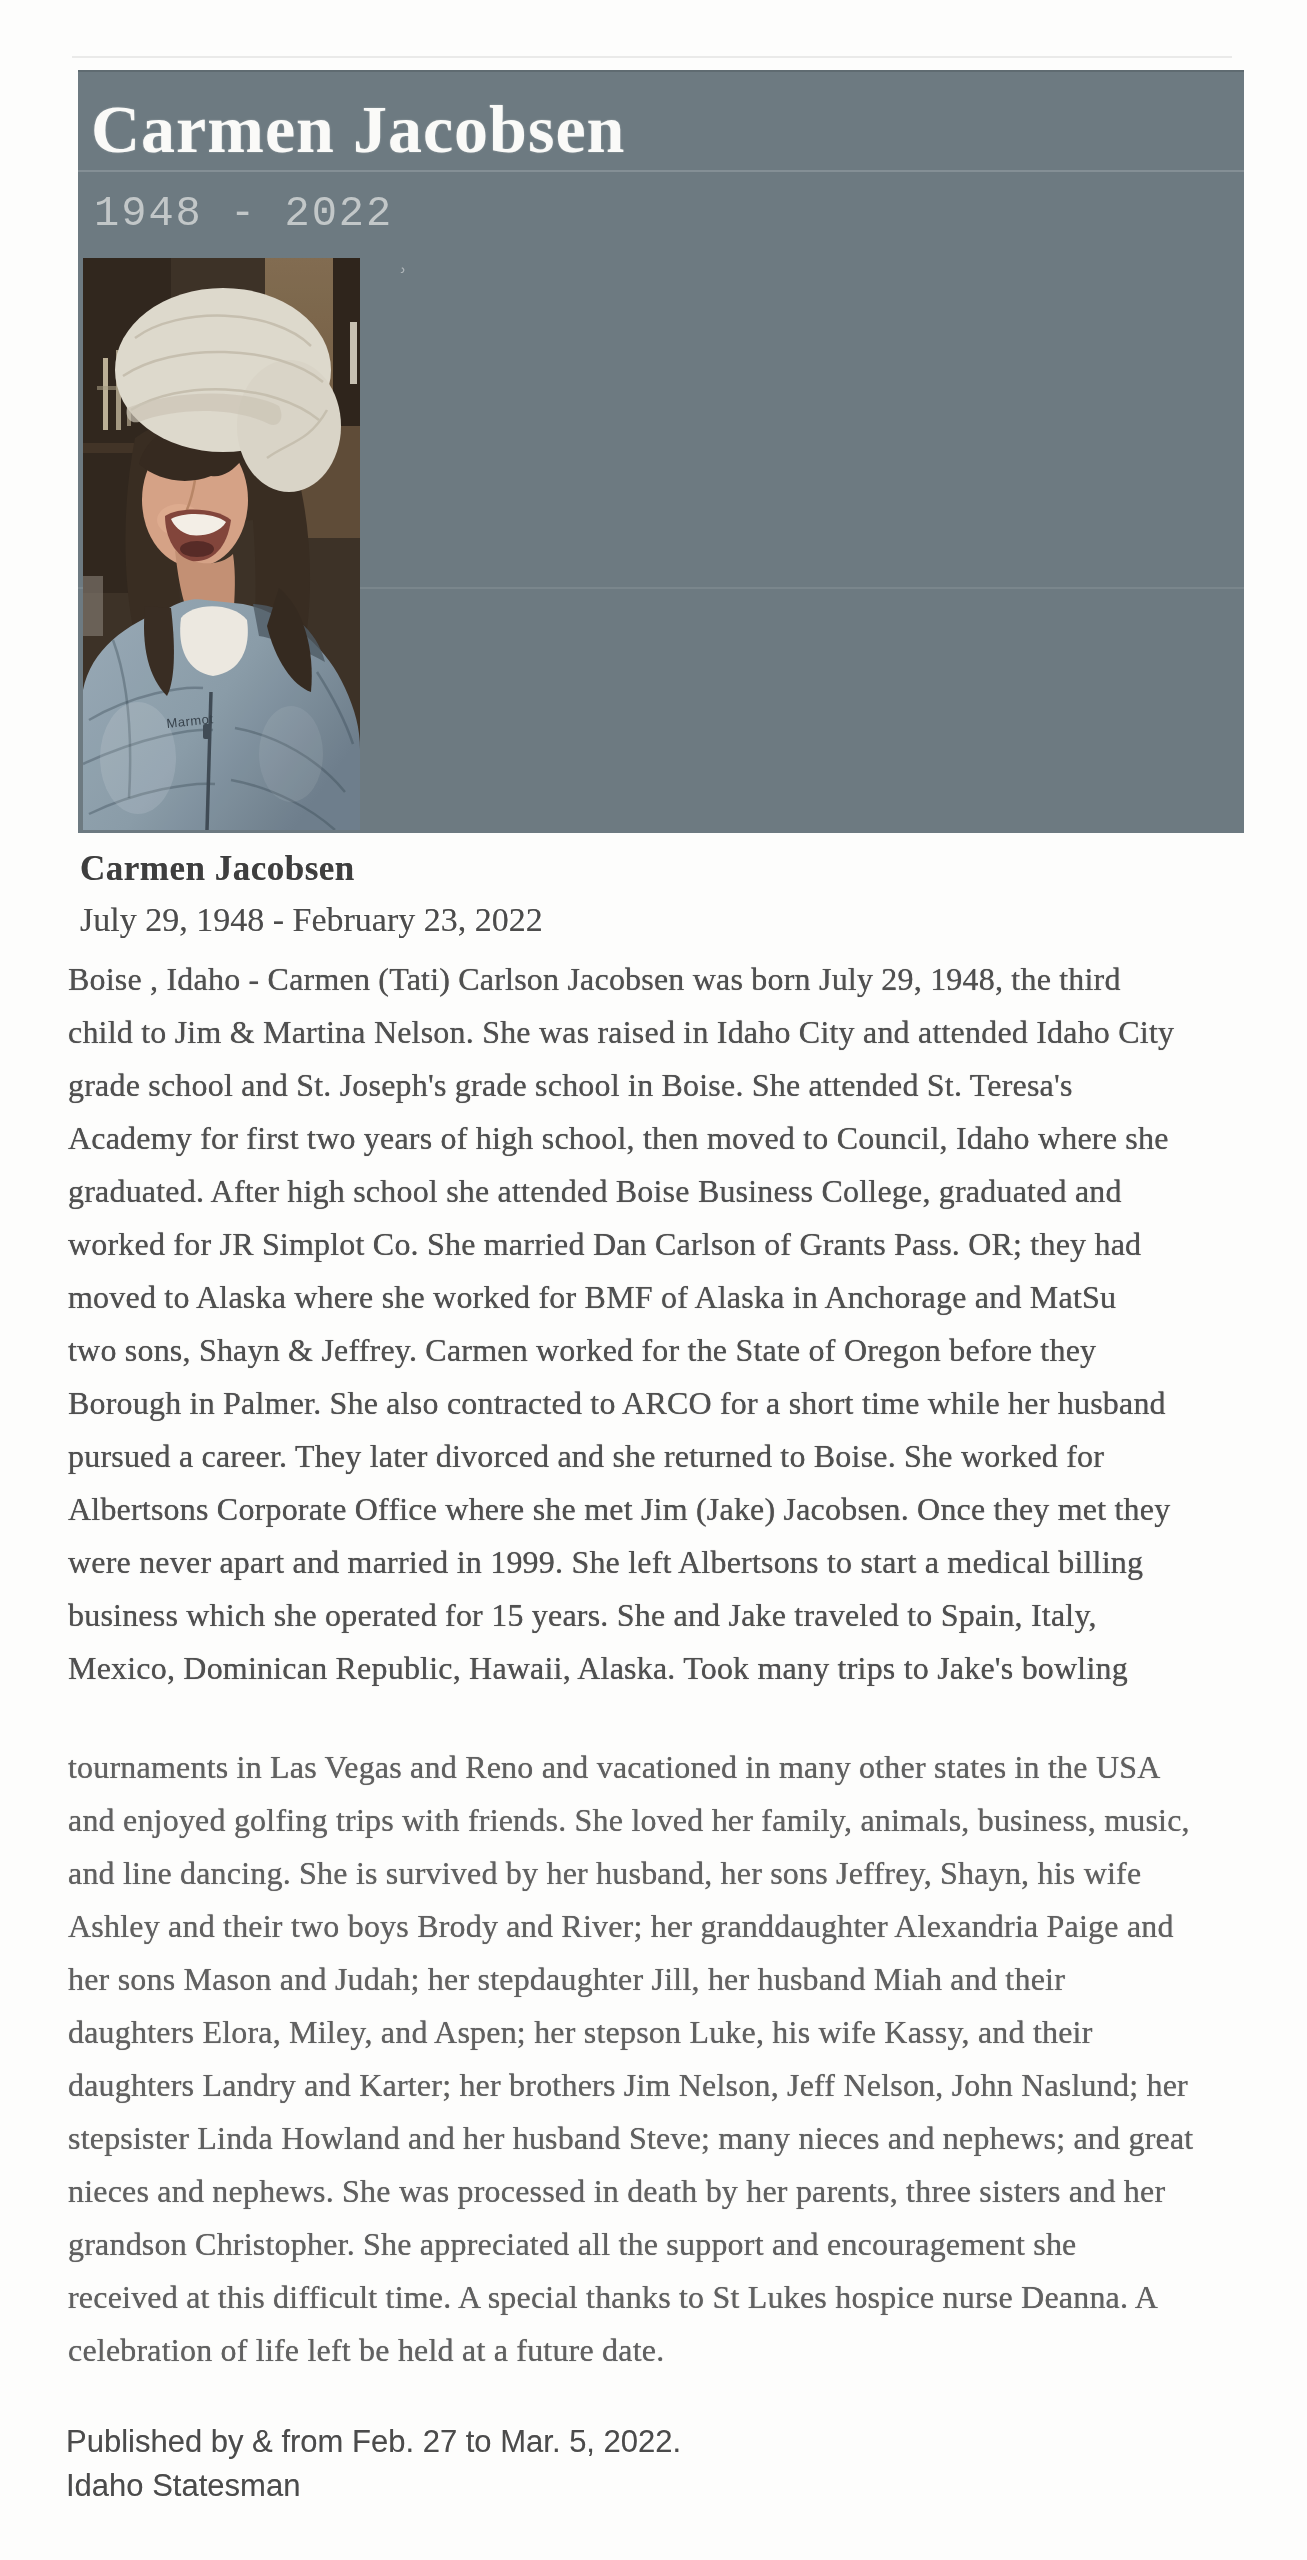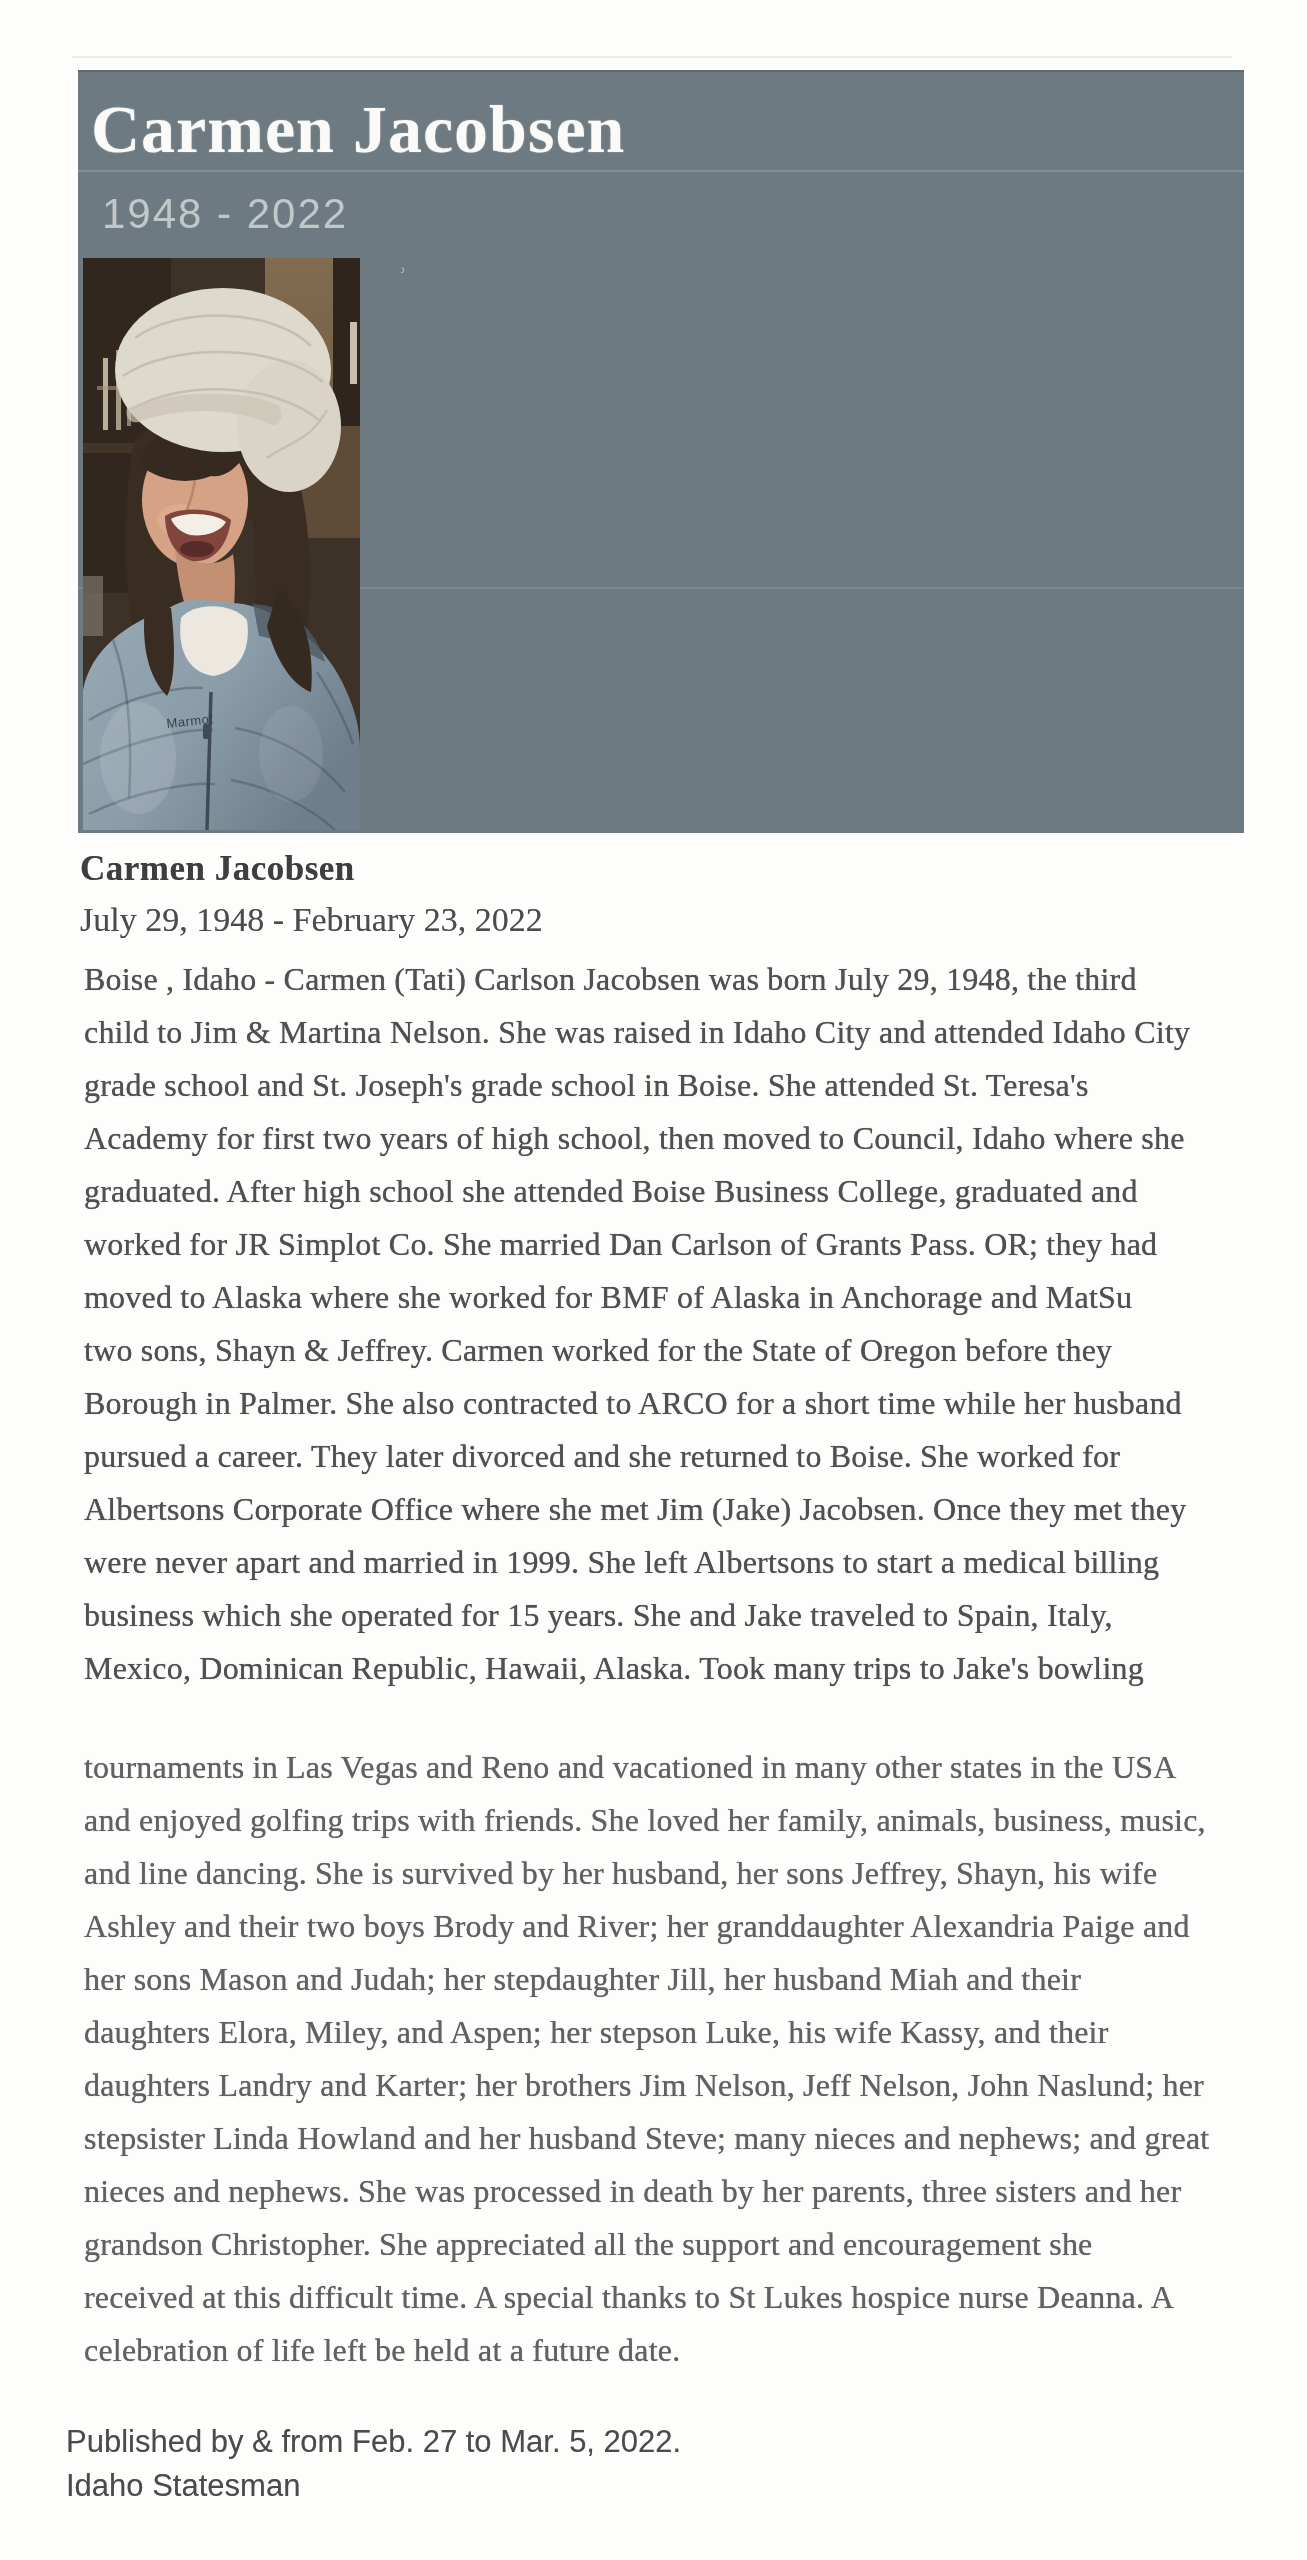--- a/index.html
+++ b/index.html
@@ -25,25 +25,24 @@
   .banner h1 {
     position:absolute; left:13px; top:18px;
     font-family:"Liberation Serif", serif;
     font-weight:bold; font-size:68px; letter-spacing:1px;
     color:var(--banner-title, #fafaf8);
     text-shadow:0 0 2px rgba(255,255,255,0.35);
     white-space:nowrap;
   }
   .banner .years {
     position:absolute; left:16px; top:118px;
-    font-family:Liberation Sans, sans-serif;
+    font-family:Liberation Mono, monospace;
     font-size:42px; letter-spacing:2px;
     color:var(--banner-years, #c2c7c8);
     white-space:nowrap;
-    margin-left:8px;
   }
   .scan-line { position:absolute; left:0; width:100%; height:2px; }
   .scan-line.l1 { top:98px;  background:rgba(255,255,255,0.16); }
   .scan-line.l2 { top:515px; background:rgba(255,255,255,0.09); }
   .scan-mark {
     position:absolute; left:318px; top:190px;
     font-size:30px; color:rgba(240,240,240,0.5);
     transform:rotate(12deg);
     font-family:"Liberation Serif", serif;
   }
@@ -57,21 +56,21 @@
     position:absolute; left:80px; top:849px;
     font-weight:bold; font-size:35px; color:#3e3e3e;
     letter-spacing:0.5px; white-space:nowrap;
     text-shadow:0 0 0.6px rgba(62,62,62,0.55);
   }
   .obit-dates {
     position:absolute; left:80px; top:901px;
     font-size:34px; color:#4c4c4c; white-space:nowrap;
     text-shadow:0 0 0.6px rgba(76,76,76,0.5);
   }
-  .para { position:absolute; left:84px; }
+  .para { position:absolute; left:68px; }
   .para .text-line {
     font-size:32px; line-height:53px; letter-spacing:0.2px;
     white-space:nowrap;
     text-shadow:0 0 0.7px currentColor;
   }
   .para1 { top:953px;  color:var(--body-text, #505050); }
   .para2 { top:1741px; color:var(--body-text-light, #616161); }
   
   .footer-line {
     position:absolute; left:66px;

